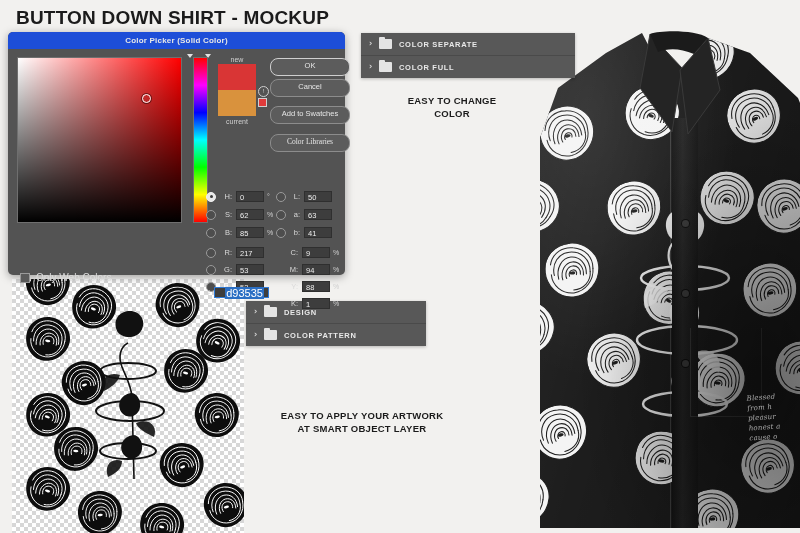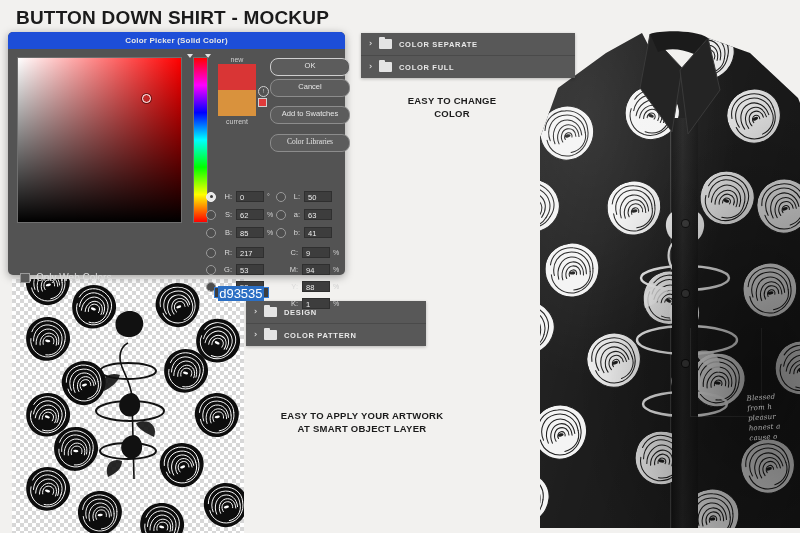--- a/index.html
+++ b/index.html
@@ -192,21 +192,21 @@
   .fi{
     width:28px;height:11px;background:#3d3d3d;border:1px solid #2f2f2f;
     color:#ededed;font-size:7.5px;line-height:11px;padding-left:3px;
     box-sizing:border-box;
   }
   .fu{margin-left:3px;font-size:7px;color:#cfcfcf;width:8px;}
   #hex-row{position:absolute;left:198px;top:255px;display:flex;align-items:center;}
   #hex-hash{font-size:7.5px;color:#d9d9d9;margin-right:4px;}
   #hex-input{
     width:55px;height:11px;background:#3d3d3d;border:1px solid #2f7ad6;
-    color:#ffffff;font-size:13px;line-height:11px;padding-left:3px;
+    color:#ffffff;font-size:11px;line-height:11px;padding-left:10px;
     box-sizing:border-box;
   }
   #hex-input span{background:#2b6fc4;padding:0 1px;}
   #webcolors-row{position:absolute;left:12px;top:240px;display:flex;align-items:center;}
   #webcolors-box{
     width:8px;height:8px;background:#5a5a5a;border:1px solid #9a9a9a;
     margin-right:6px;
   }
   #webcolors-label{font-size:10px;color:#dcdcdc;}
   .lab-label{width:9px;text-align:right;margin-right:4px;font-size:7.5px;color:#d9d9d9;}

